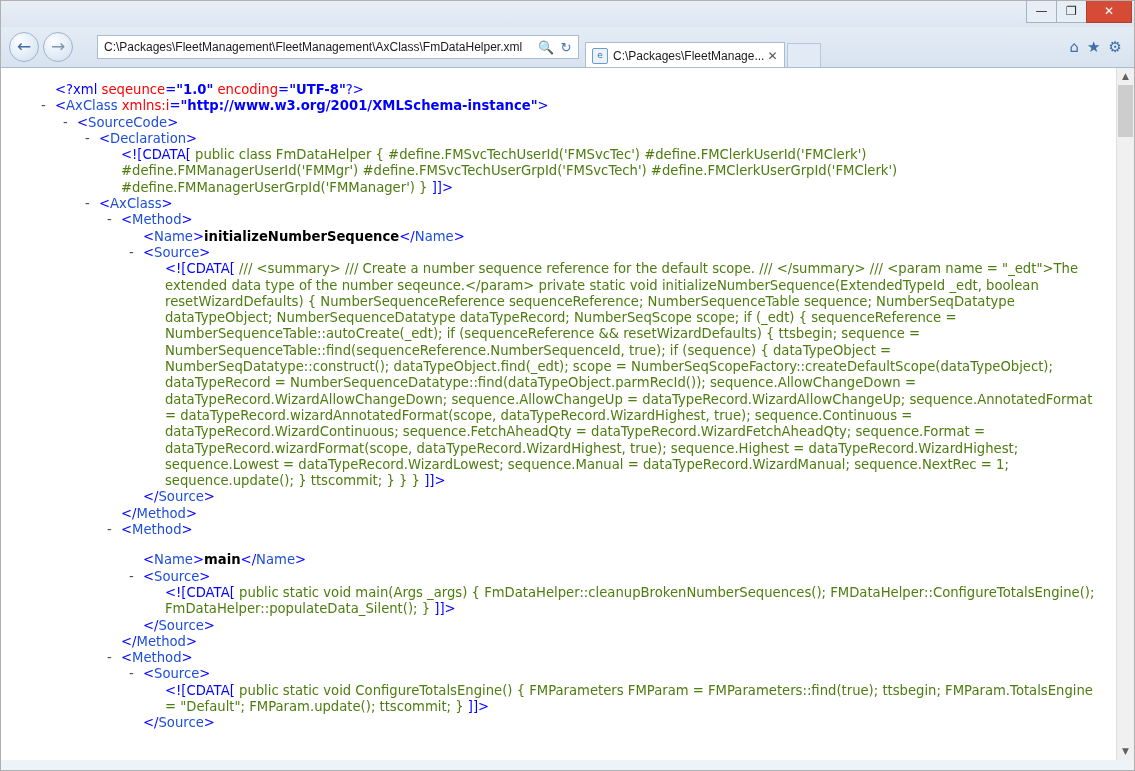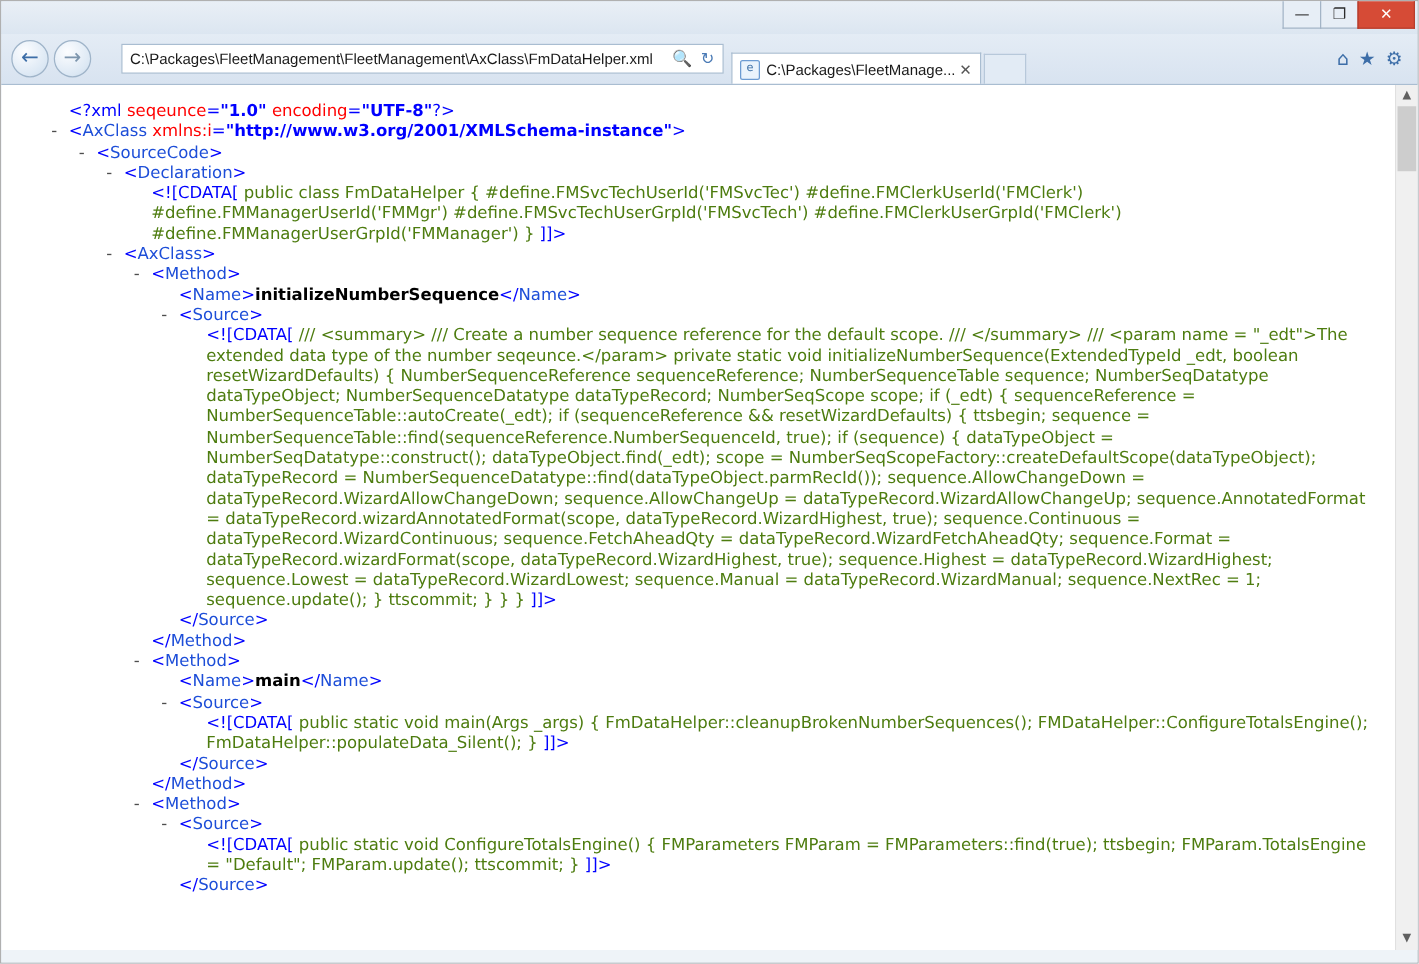--- a/index.html
+++ b/index.html
@@ -284,21 +284,21 @@
         <div class="ln" style="padding-left: 80px; text-indent: 0px;"><span class="tog" style="position: absolute; margin-left: -14px;">-</span><span class="punc">&lt;</span><span class="tag">Declaration</span><span class="punc">&gt;</span></div>
         <div class="ln" style="padding-left: 102px; text-indent: 0px;"><span class="cdata">&lt;![CDATA[</span><span class="cdtext"> public class FmDataHelper { #define.FMSvcTechUserId('FMSvcTec') #define.FMClerkUserId('FMClerk') #define.FMManagerUserId('FMMgr') #define.FMSvcTechUserGrpId('FMSvcTech') #define.FMClerkUserGrpId('FMClerk') #define.FMManagerUserGrpId('FMManager') } </span><span class="cdata">]]&gt;</span></div>
         <div class="ln" style="padding-left: 80px; text-indent: 0px;"><span class="tog" style="position: absolute; margin-left: -14px;">-</span><span class="punc">&lt;</span><span class="tag">AxClass</span><span class="punc">&gt;</span></div>
         <div class="ln" style="padding-left: 102px; text-indent: 0px;"><span class="tog" style="position: absolute; margin-left: -14px;">-</span><span class="punc">&lt;</span><span class="tag">Method</span><span class="punc">&gt;</span></div>
         <div class="ln" style="padding-left: 124px; text-indent: 0px;"><span class="punc">&lt;</span><span class="tag">Name</span><span class="punc">&gt;</span><span class="txt">initializeNumberSequence</span><span class="punc">&lt;/</span><span class="tag">Name</span><span class="punc">&gt;</span></div>
         <div class="ln" style="padding-left: 124px; text-indent: 0px;"><span class="tog" style="position: absolute; margin-left: -14px;">-</span><span class="punc">&lt;</span><span class="tag">Source</span><span class="punc">&gt;</span></div>
         <div class="ln" style="padding-left: 146px; text-indent: 0px;"><span class="cdata">&lt;![CDATA[</span><span class="cdtext"> /// &lt;summary&gt; /// Create a number sequence reference for the default scope. /// &lt;/summary&gt; /// &lt;param name = "_edt"&gt;The extended data type of the number seqeunce.&lt;/param&gt; private static void initializeNumberSequence(ExtendedTypeId _edt, boolean resetWizardDefaults) { NumberSequenceReference sequenceReference; NumberSequenceTable sequence; NumberSeqDatatype dataTypeObject; NumberSequenceDatatype dataTypeRecord; NumberSeqScope scope; if (_edt) { sequenceReference = NumberSequenceTable::autoCreate(_edt); if (sequenceReference &amp;&amp; resetWizardDefaults) { ttsbegin; sequence = NumberSequenceTable::find(sequenceReference.NumberSequenceId, true); if (sequence) { dataTypeObject = NumberSeqDatatype::construct(); dataTypeObject.find(_edt); scope = NumberSeqScopeFactory::createDefaultScope(dataTypeObject); dataTypeRecord = NumberSequenceDatatype::find(dataTypeObject.parmRecId()); sequence.AllowChangeDown = dataTypeRecord.WizardAllowChangeDown; sequence.AllowChangeUp = dataTypeRecord.WizardAllowChangeUp; sequence.AnnotatedFormat = dataTypeRecord.wizardAnnotatedFormat(scope, dataTypeRecord.WizardHighest, true); sequence.Continuous = dataTypeRecord.WizardContinuous; sequence.FetchAheadQty = dataTypeRecord.WizardFetchAheadQty; sequence.Format = dataTypeRecord.wizardFormat(scope, dataTypeRecord.WizardHighest, true); sequence.Highest = dataTypeRecord.WizardHighest; sequence.Lowest = dataTypeRecord.WizardLowest; sequence.Manual = dataTypeRecord.WizardManual; sequence.NextRec = 1; sequence.update(); } ttscommit; } } } </span><span class="cdata">]]&gt;</span></div>
         <div class="ln" style="padding-left: 124px; text-indent: 0px;"><span class="punc">&lt;/</span><span class="tag">Source</span><span class="punc">&gt;</span></div>
         <div class="ln" style="padding-left: 102px; text-indent: 0px;"><span class="punc">&lt;/</span><span class="tag">Method</span><span class="punc">&gt;</span></div>
         <div class="ln" style="padding-left: 102px; text-indent: 0px;"><span class="tog" style="position: absolute; margin-left: -14px;">-</span><span class="punc">&lt;</span><span class="tag">Method</span><span class="punc">&gt;</span></div>
-        <div class="ln" style="padding-left: 124px; text-indent: 0px;"><span class="punc">&lt;</span><span class="tag">Name</span><span class="punc">&gt;</span><span class="txt">main</span><span class="punc">&lt;/</span><span class="tag">Name</span><span class="punc">&gt;</span></div>
+        <div class="ln" style="padding-left: 124px; text-indent: 0px; margin-top: 14px;"><span class="punc">&lt;</span><span class="tag">Name</span><span class="punc">&gt;</span><span class="txt">main</span><span class="punc">&lt;/</span><span class="tag">Name</span><span class="punc">&gt;</span></div>
         <div class="ln" style="padding-left: 124px; text-indent: 0px;"><span class="tog" style="position: absolute; margin-left: -14px;">-</span><span class="punc">&lt;</span><span class="tag">Source</span><span class="punc">&gt;</span></div>
         <div class="ln" style="padding-left: 146px; text-indent: 0px;"><span class="cdata">&lt;![CDATA[</span><span class="cdtext"> public static void main(Args _args) { FmDataHelper::cleanupBrokenNumberSequences(); FMDataHelper::ConfigureTotalsEngine(); FmDataHelper::populateData_Silent(); } </span><span class="cdata">]]&gt;</span></div>
         <div class="ln" style="padding-left: 124px; text-indent: 0px;"><span class="punc">&lt;/</span><span class="tag">Source</span><span class="punc">&gt;</span></div>
         <div class="ln" style="padding-left: 102px; text-indent: 0px;"><span class="punc">&lt;/</span><span class="tag">Method</span><span class="punc">&gt;</span></div>
         <div class="ln" style="padding-left: 102px; text-indent: 0px;"><span class="tog" style="position: absolute; margin-left: -14px;">-</span><span class="punc">&lt;</span><span class="tag">Method</span><span class="punc">&gt;</span></div>
         <div class="ln" style="padding-left: 124px; text-indent: 0px;"><span class="tog" style="position: absolute; margin-left: -14px;">-</span><span class="punc">&lt;</span><span class="tag">Source</span><span class="punc">&gt;</span></div>
         <div class="ln" style="padding-left: 146px; text-indent: 0px;"><span class="cdata">&lt;![CDATA[</span><span class="cdtext"> public static void ConfigureTotalsEngine() { FMParameters FMParam = FMParameters::find(true); ttsbegin; FMParam.TotalsEngine = "Default"; FMParam.update(); ttscommit; } </span><span class="cdata">]]&gt;</span></div>
         <div class="ln" style="padding-left: 124px; text-indent: 0px;"><span class="punc">&lt;/</span><span class="tag">Source</span><span class="punc">&gt;</span></div>
       </div>
 

